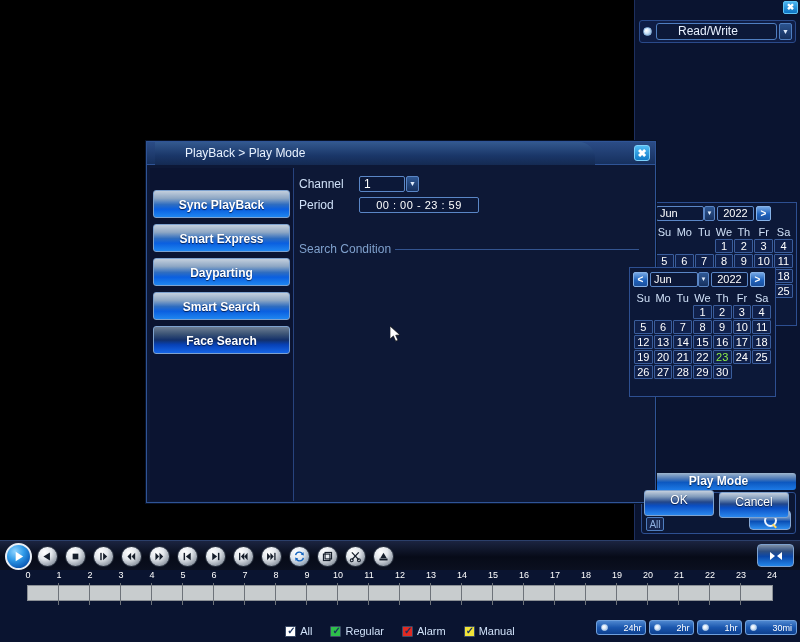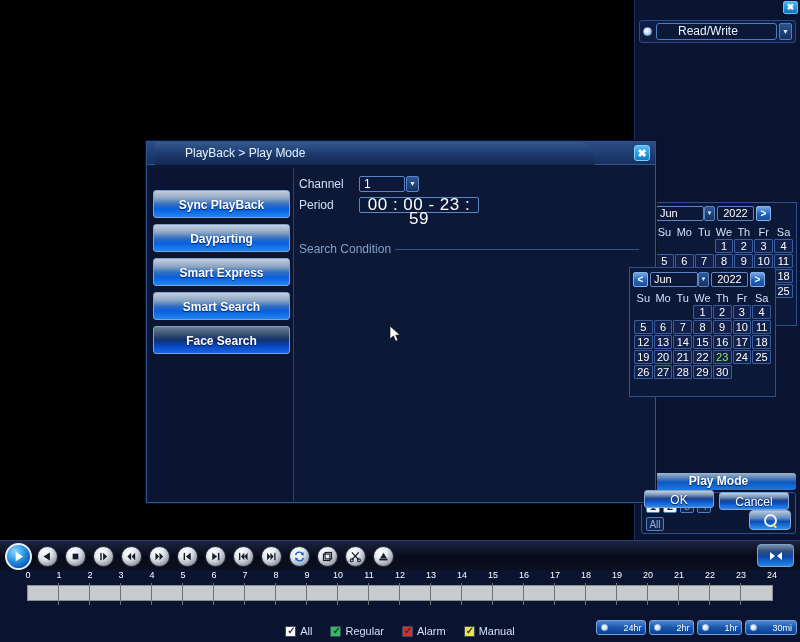--- a/index.html
+++ b/index.html
@@ -165,21 +165,21 @@
   }
   .f-chan-arrow {
     width: 13px; height: 16px; margin-left: 1px;
     background: linear-gradient(180deg,#2f5894,#17315f);
     border: 1px solid #5a86c6; border-radius: 2px;
     color: #e2edfc; font-size: 7px; line-height: 14px; text-align: center;
   }
   .f-period {
     width: 120px; height: 16px;
     background: #0c1838; border: 1px solid #5a86c6; border-radius: 2px;
-    color: #ffffff; font-size: 17px; line-height: 14px;
+    color: #ffffff; font-size: 11px; line-height: 14px;
     text-align: center; letter-spacing: .5px;
   }
   .sc-row {
     position: absolute; left: 2px; top: 74px; width: 340px;
     display: flex; align-items: center; justify-content: flex-end;
   }
   .sc-text { color: #7fa0cc; font-size: 12px; white-space: nowrap; }
   .sc-line { flex: 1; height: 1px; background: #33548f; margin-left: 4px; }
 
   
@@ -224,21 +224,21 @@
     background: #10204a;
   }
   .cal-grid td.empty { border-color: transparent; background: transparent; }
   .cal-grid td.today { color: #8ef04a; }
 
   
   .bg-cal .cal-grid td { width: 17px; }
 
   
   .btn-ok, .btn-cancel {
-    position: absolute; width: 70px; height: 18px; border-radius: 3px;
+    position: absolute; width: 70px; height: 26px; border-radius: 3px;
     background: linear-gradient(180deg,#c3cfdd 0%,#7e99ba 24%,#22468a 46%,#0a4fc4 62%,#2a87ee 100%);
     border: 1px solid #7ea2cf;
     color: #ffffff; font-size: 12px; line-height: 19px; text-align: center;
     text-shadow: 0 1px 1px rgba(0,20,60,.85);
   }
   .btn-ok { left: 347px; top: 322px; }
   .btn-cancel { left: 422px; top: 324px; }
 
   
   .cursor { position: absolute; left: 390px; top: 326px; width: 12px; height: 18px; }
@@ -430,22 +430,22 @@
   <div class="dialog">
     <div class="dlg-titlebar">
       <div class="dlg-tab">PlayBack &gt; Play Mode</div>
       <div class="dlg-close">✖</div>
     </div>
 
     <div class="dlg-body">
 
       <div class="menu-col" id="dlg-menu">
           <div class="menu-btn"><span>Sync PlayBack</span></div>
+          <div class="menu-btn"><span>Smart Express</span></div>
           <div class="menu-btn"><span>Dayparting</span></div>
-          <div class="menu-btn"><span>Smart Express</span></div>
           <div class="menu-btn"><span>Smart Search</span></div>
           <div class="menu-btn selected"><span>Face Search</span></div>
         </div>
 
       <div class="content">
 
         <div class="field-row" style="left:2px; top:8px;">
           <span class="f-label">Channel</span>
           <span class="f-chan-box">1</span>
           <span class="f-chan-arrow">▼</span>

